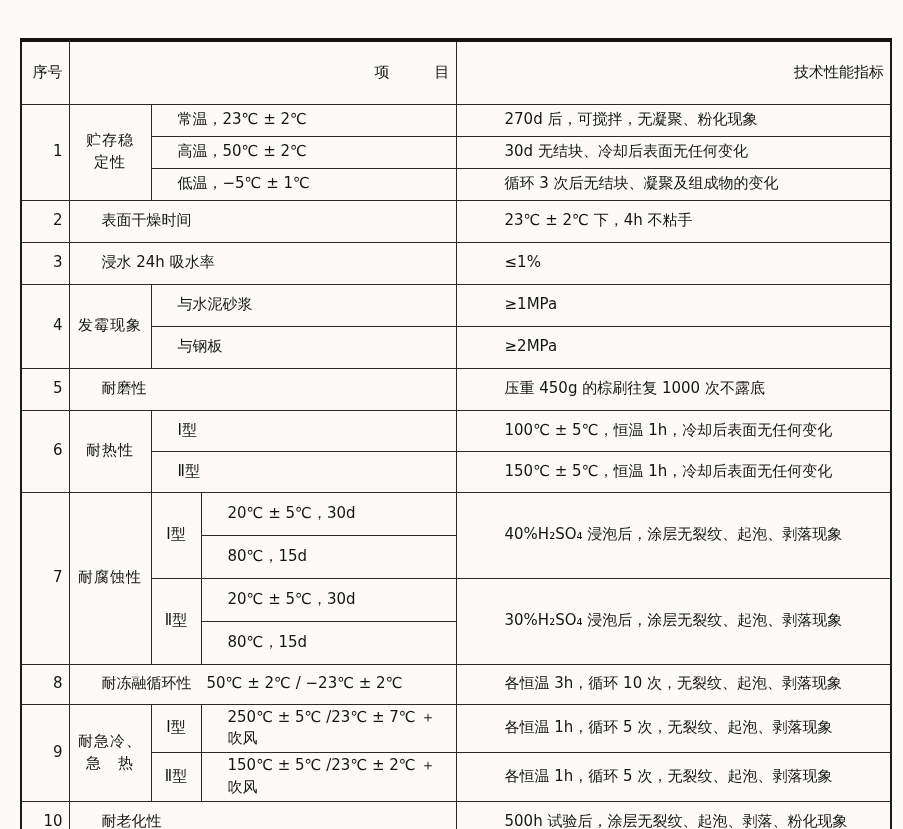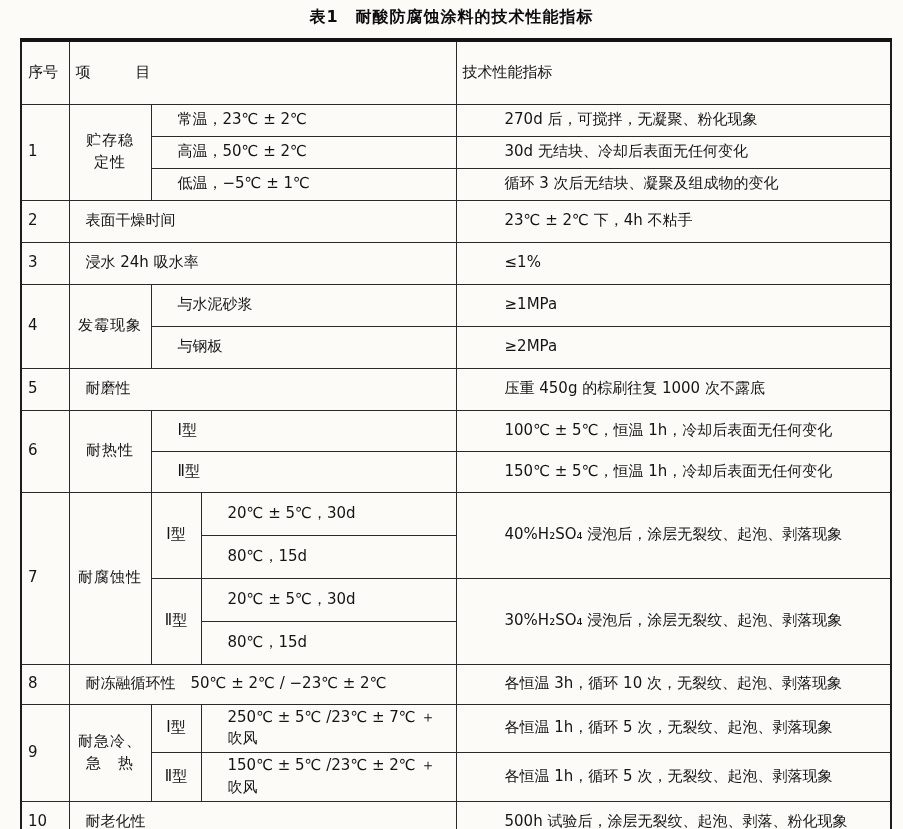--- a/index.html
+++ b/index.html
@@ -37,32 +37,31 @@
     border-right: 2px solid #1c1c1c;
   }
   td {
     border: 1px solid #2a2a2a;
     font-size: 15px;
     line-height: 1.45;
     padding: 2px 6px;
     vertical-align: middle;
     color: #141414;
   }
-  .c-center { text-align: left; }
+  .c-center { text-align: right; }
   .c-cat { text-align: center; white-space: pre-line; letter-spacing: 1px; }
-  .c-item { padding-left: 16px; }
+  .c-item { padding-left: 32px; }
   .c-cond { padding-left: 26px; margin-left: 40px; }
   .c-type { text-align: center; }
   .c-ind { padding-left: 48px; }
 </style>
 </head>
 <body>
 
 <div class="page">
-  <div class="title">表1　耐酸防腐蚀涂料的技术性能指标</div>
 
   <table class="spec">
     <colgroup>
       <col style="width:48px">
       <col style="width:82px">
       <col style="width:50px">
       <col style="width:255px">
       <col style="width:435px">
     </colgroup>
 

